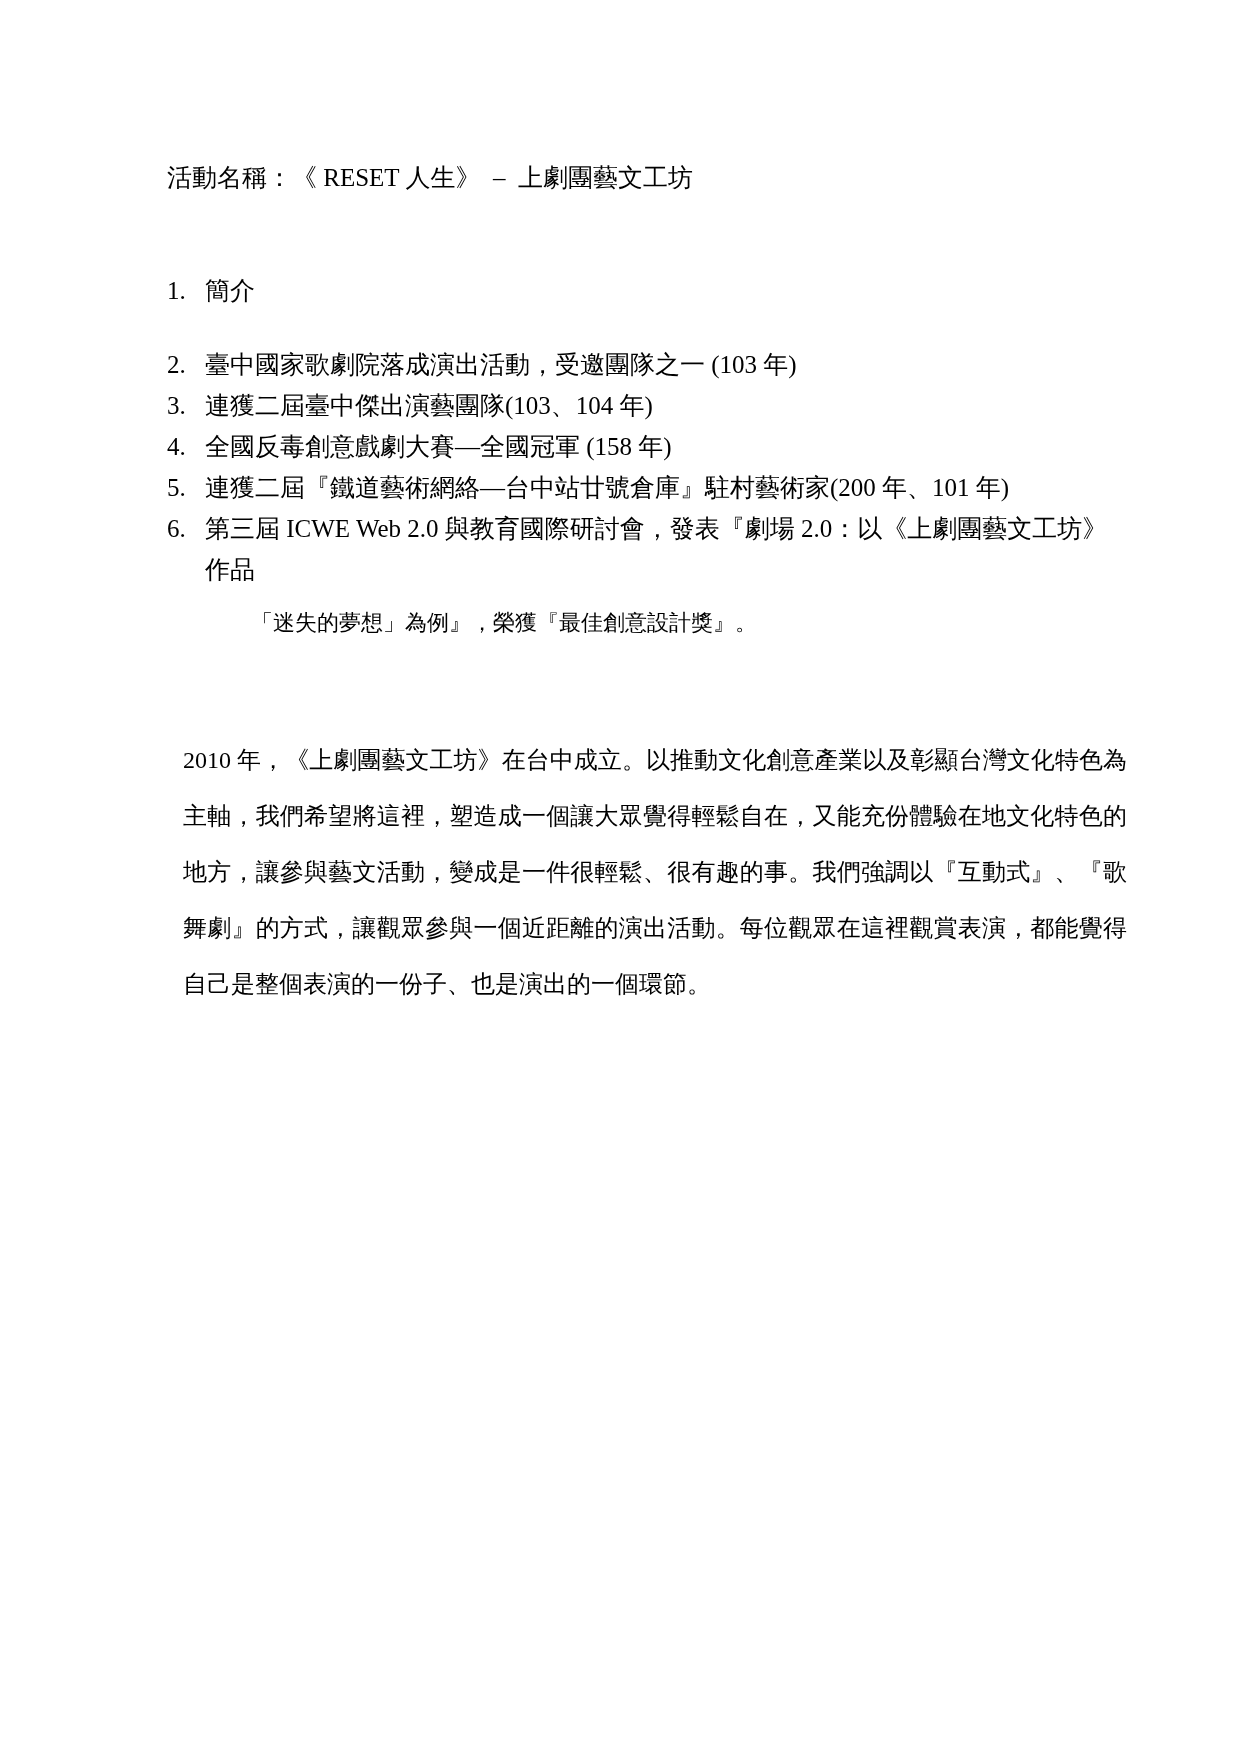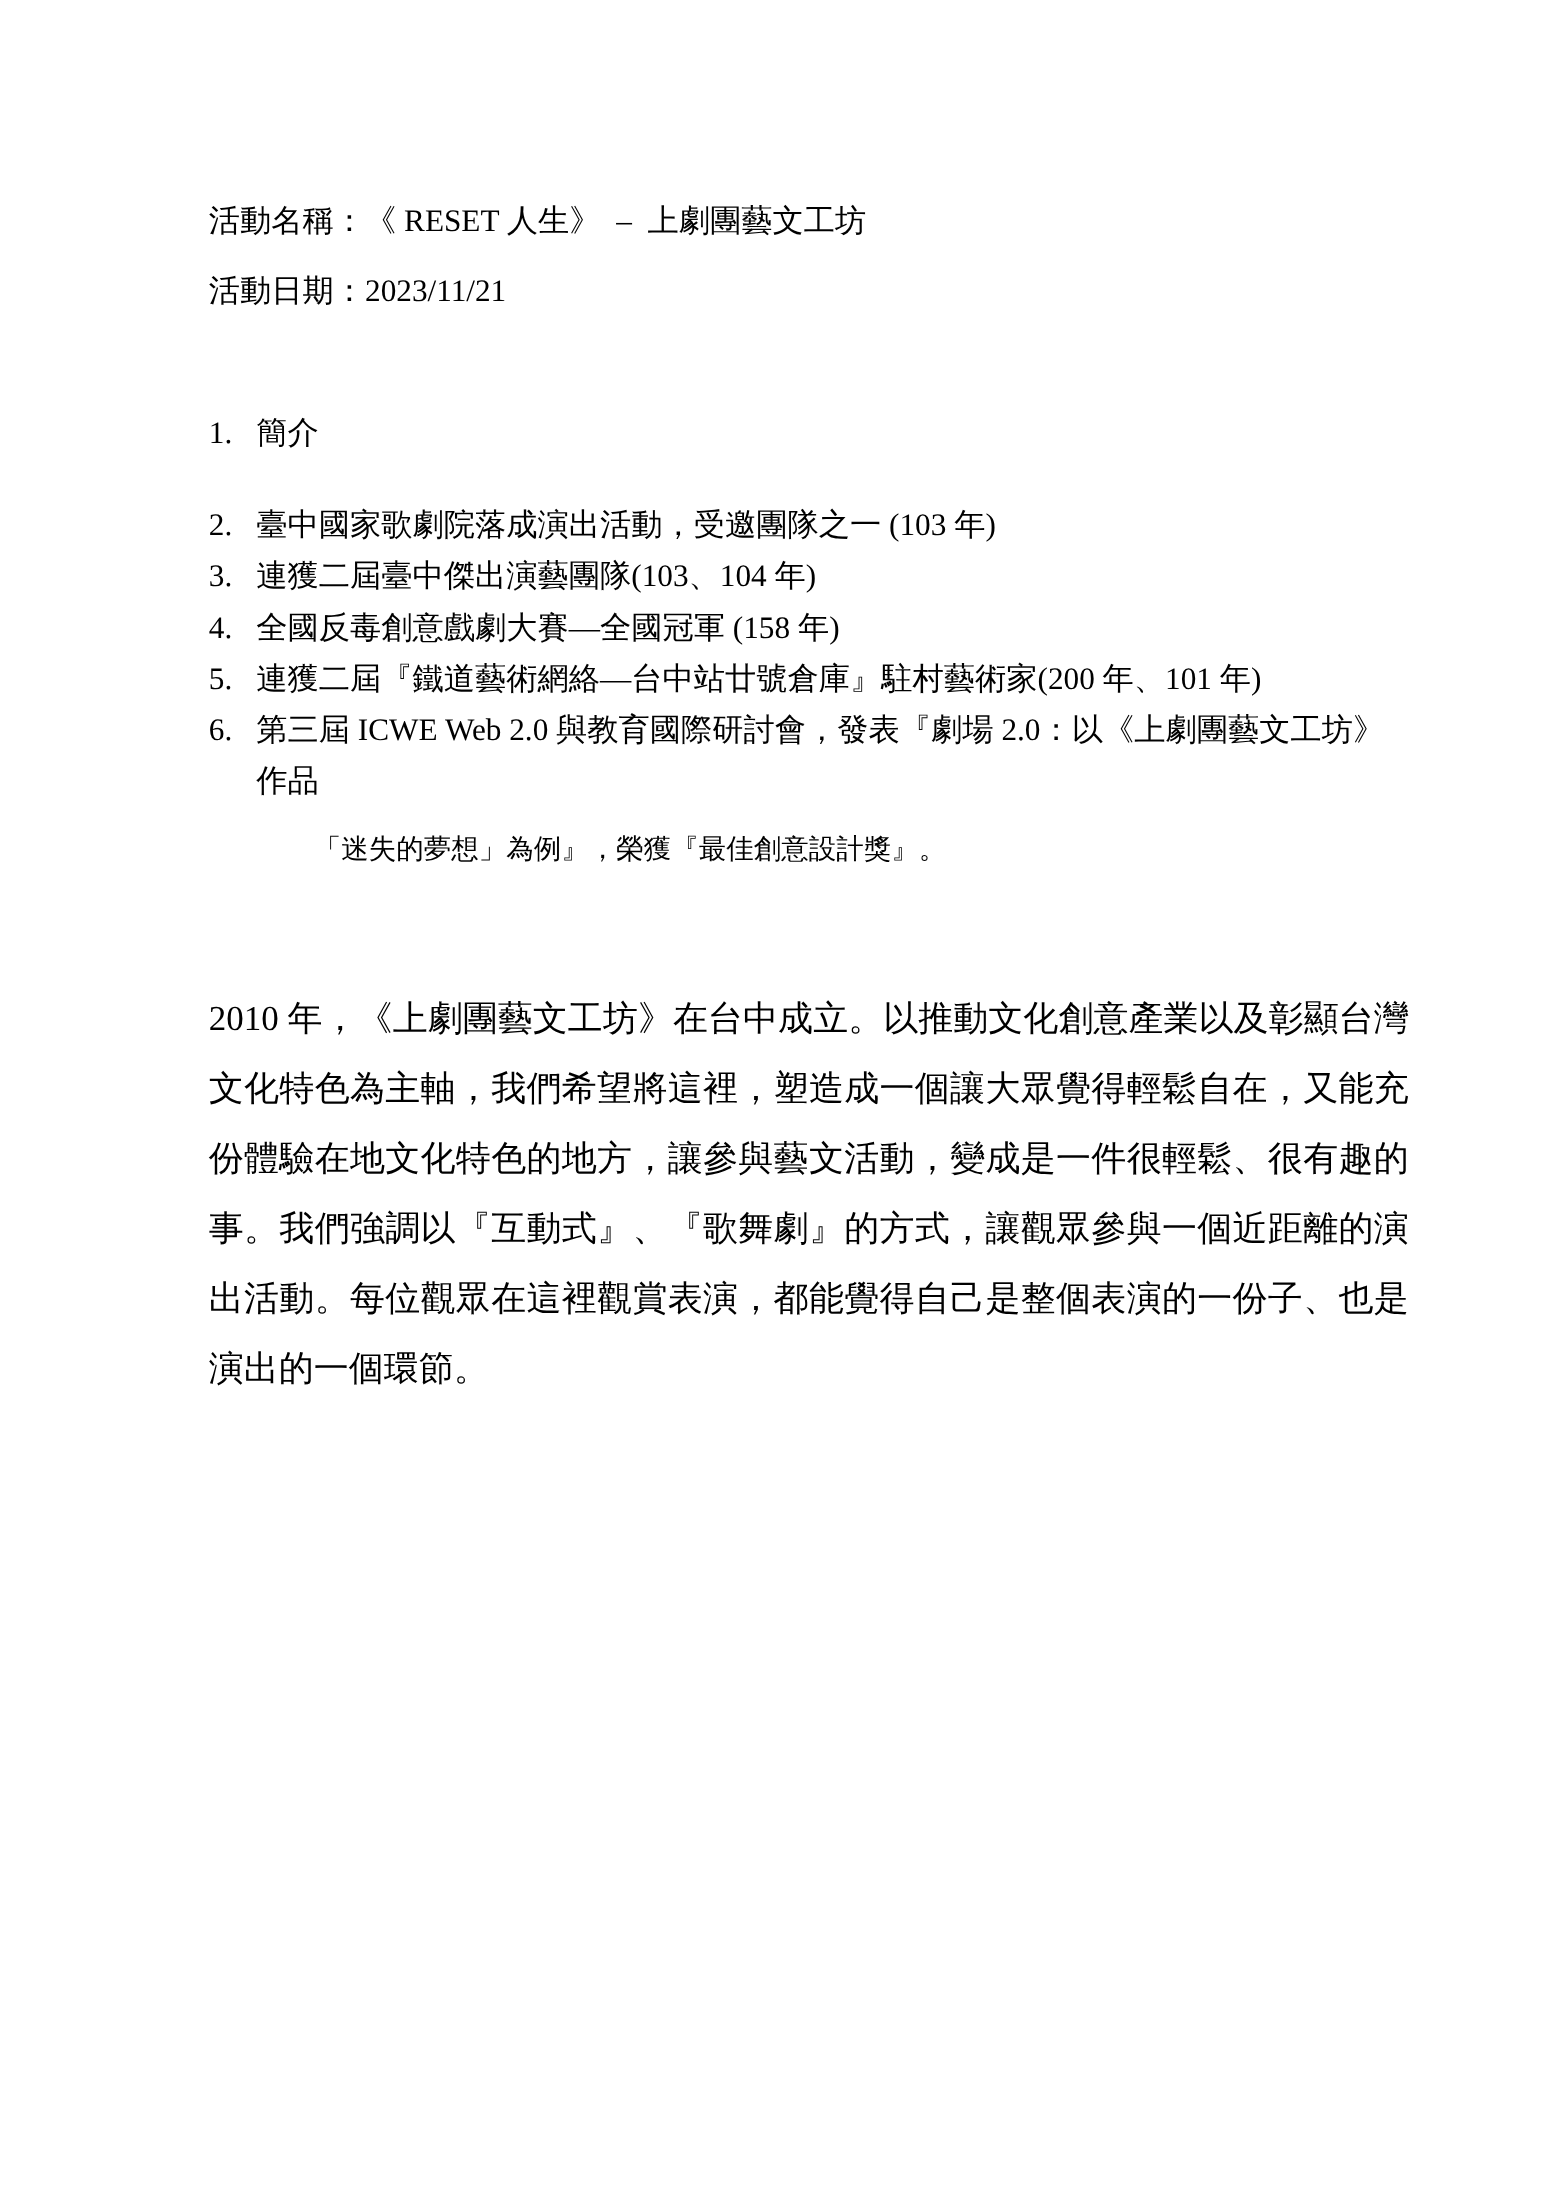--- a/index.html
+++ b/index.html
@@ -46,38 +46,37 @@
   .intro-item {
     margin-bottom: 33px;
   }
   .note {
     margin: 12px 0 0 0;
     padding-left: 84px;
     font-size: 22px;
     line-height: 42px;
   }
   .para {
-    margin: 88px 0 0 0;
-    font-size: 28px;
+    margin: 88px 0 0 16px;
+    font-size: 24px;
     line-height: 56px;
     text-align: justify;
     text-justify: inter-ideograph;
   }
   .para + .para {
     margin-top: 56px;
   }
 </style>
 </head>
 <body>
 
 <div class="page">
   <div class="content">
 
     <p class="hdr">活動名稱：《 RESET 人生》  –  上劇團藝文工坊</p>
-    <p class="hdr">活動日期：2023/11/21</p>
 
     <ol class="num-list">
       <li class="list-item intro-item">
         <span class="num">1.</span>
         <span class="txt">簡介</span>
       </li>
       <li class="list-item">
         <span class="num">2.</span>
         <span class="txt">臺中國家歌劇院落成演出活動，受邀團隊之一 (103 年)</span>
       </li>

